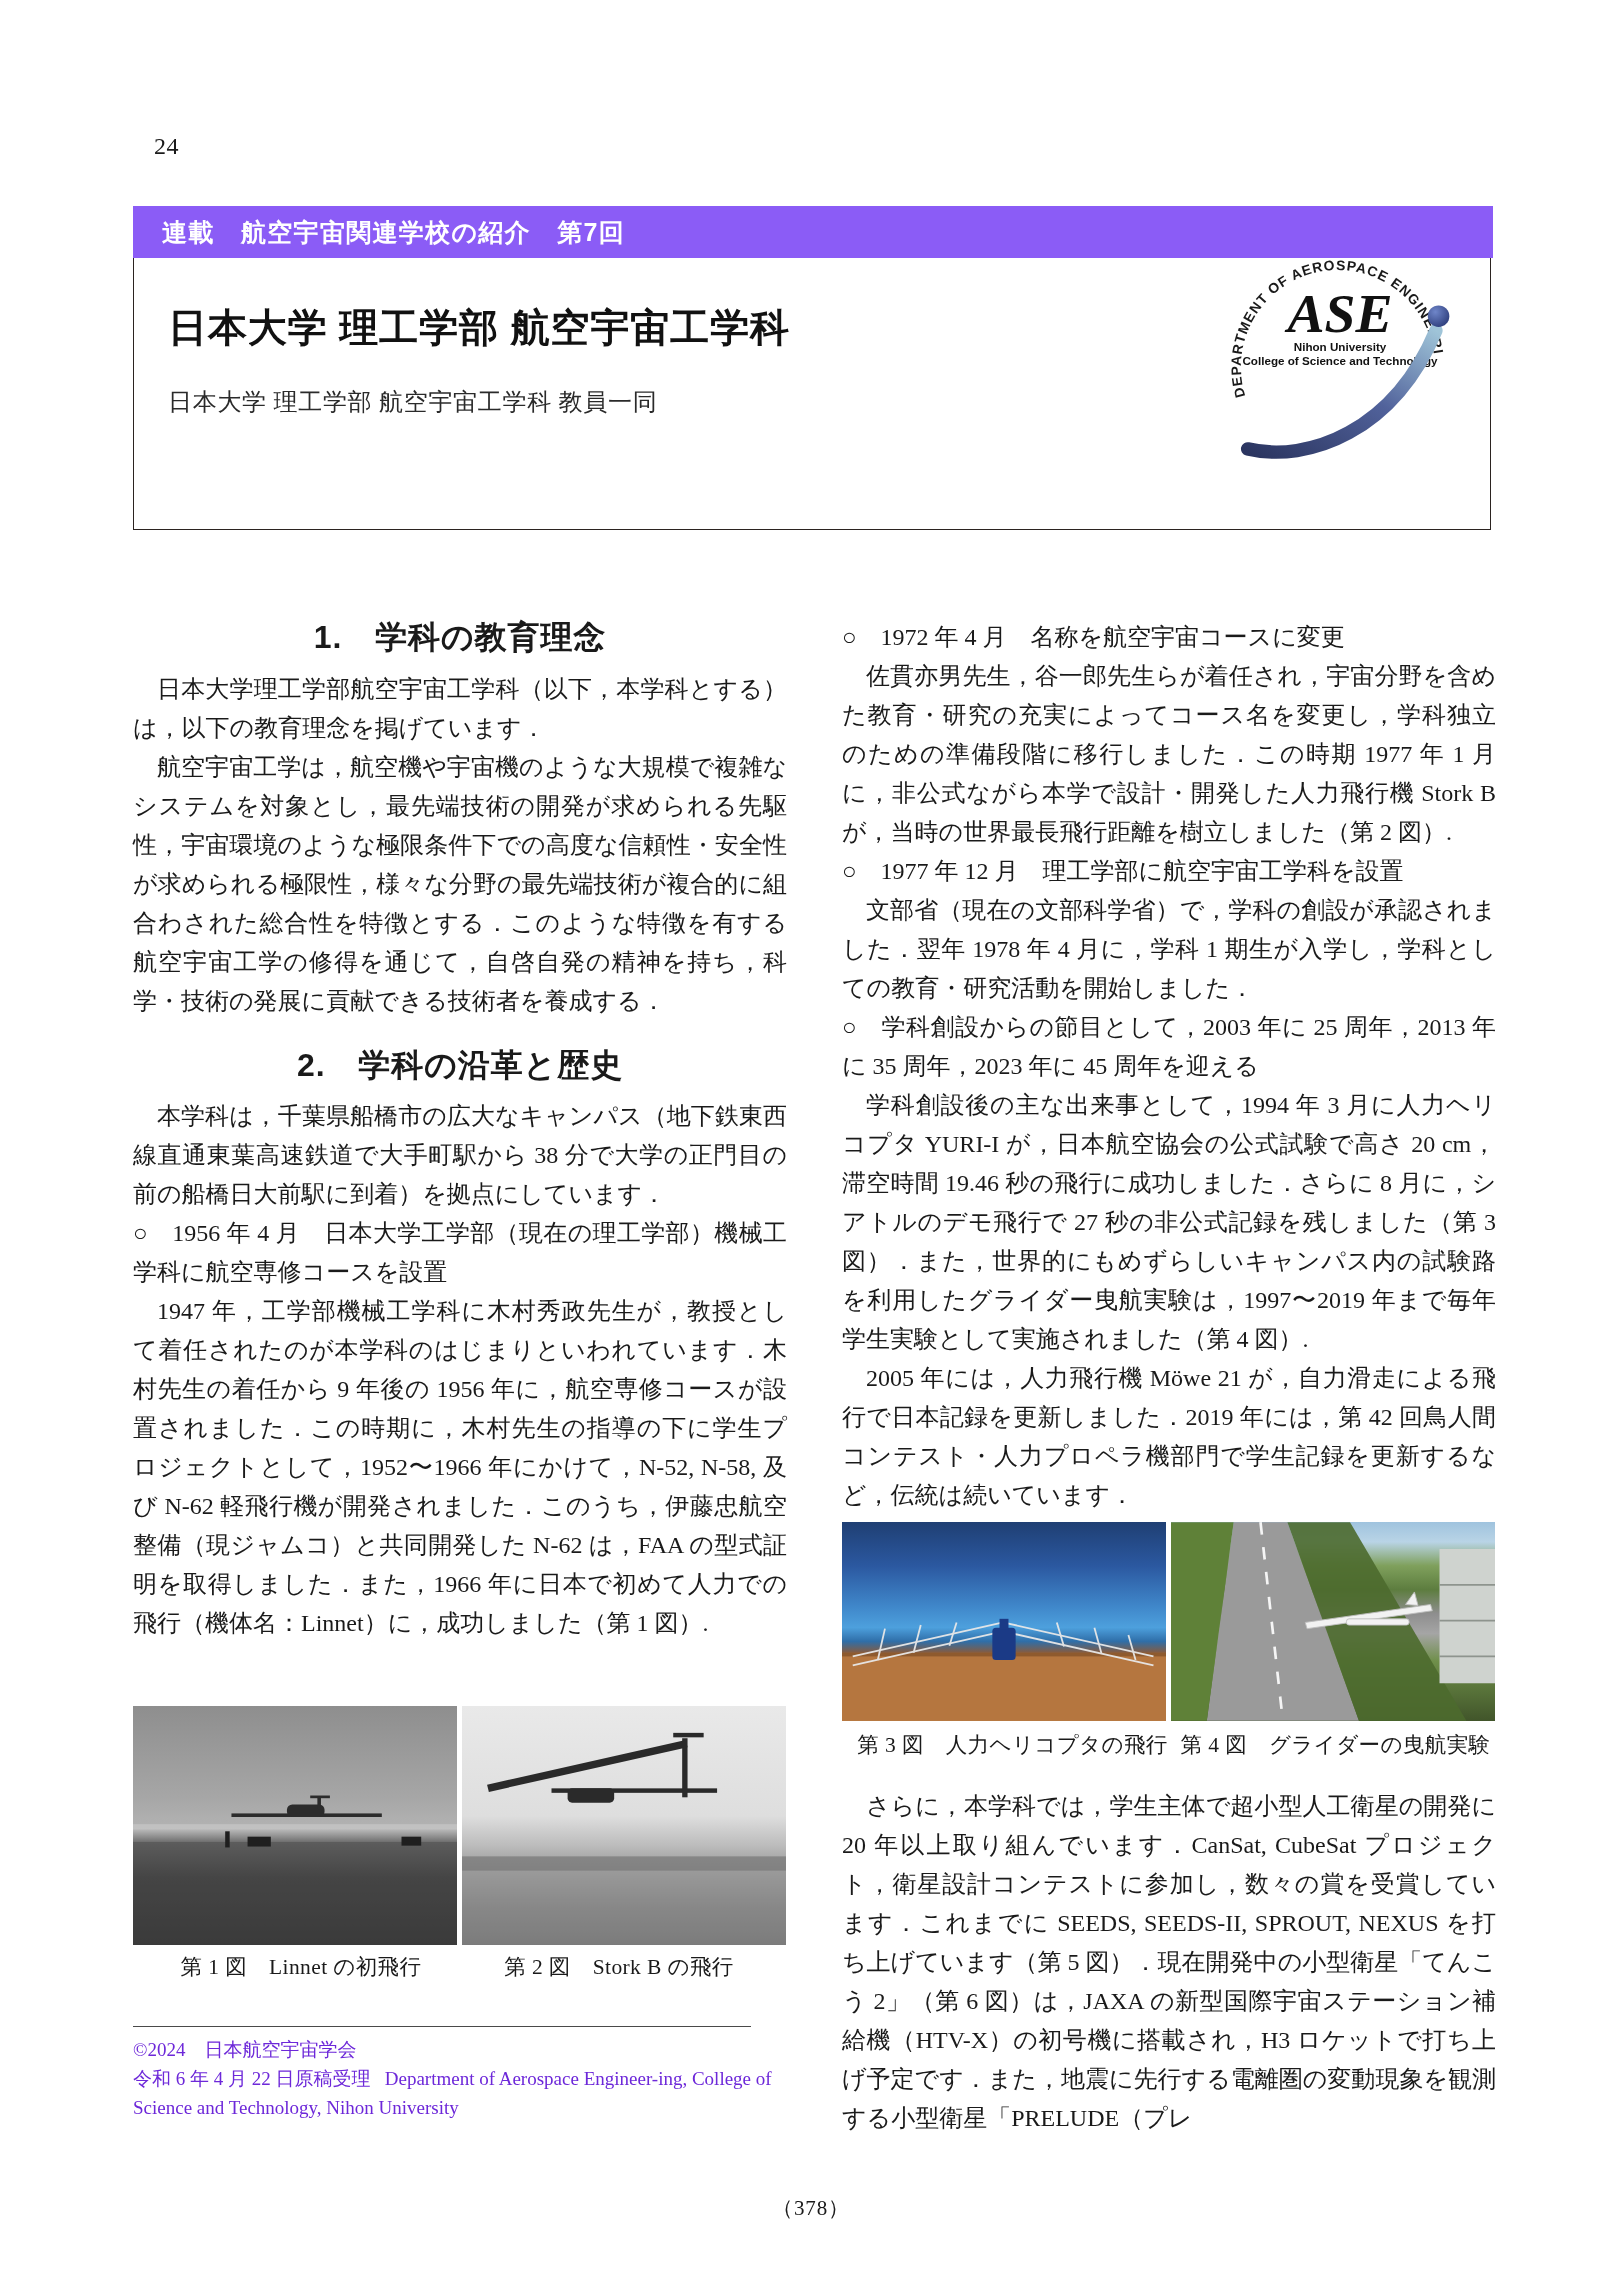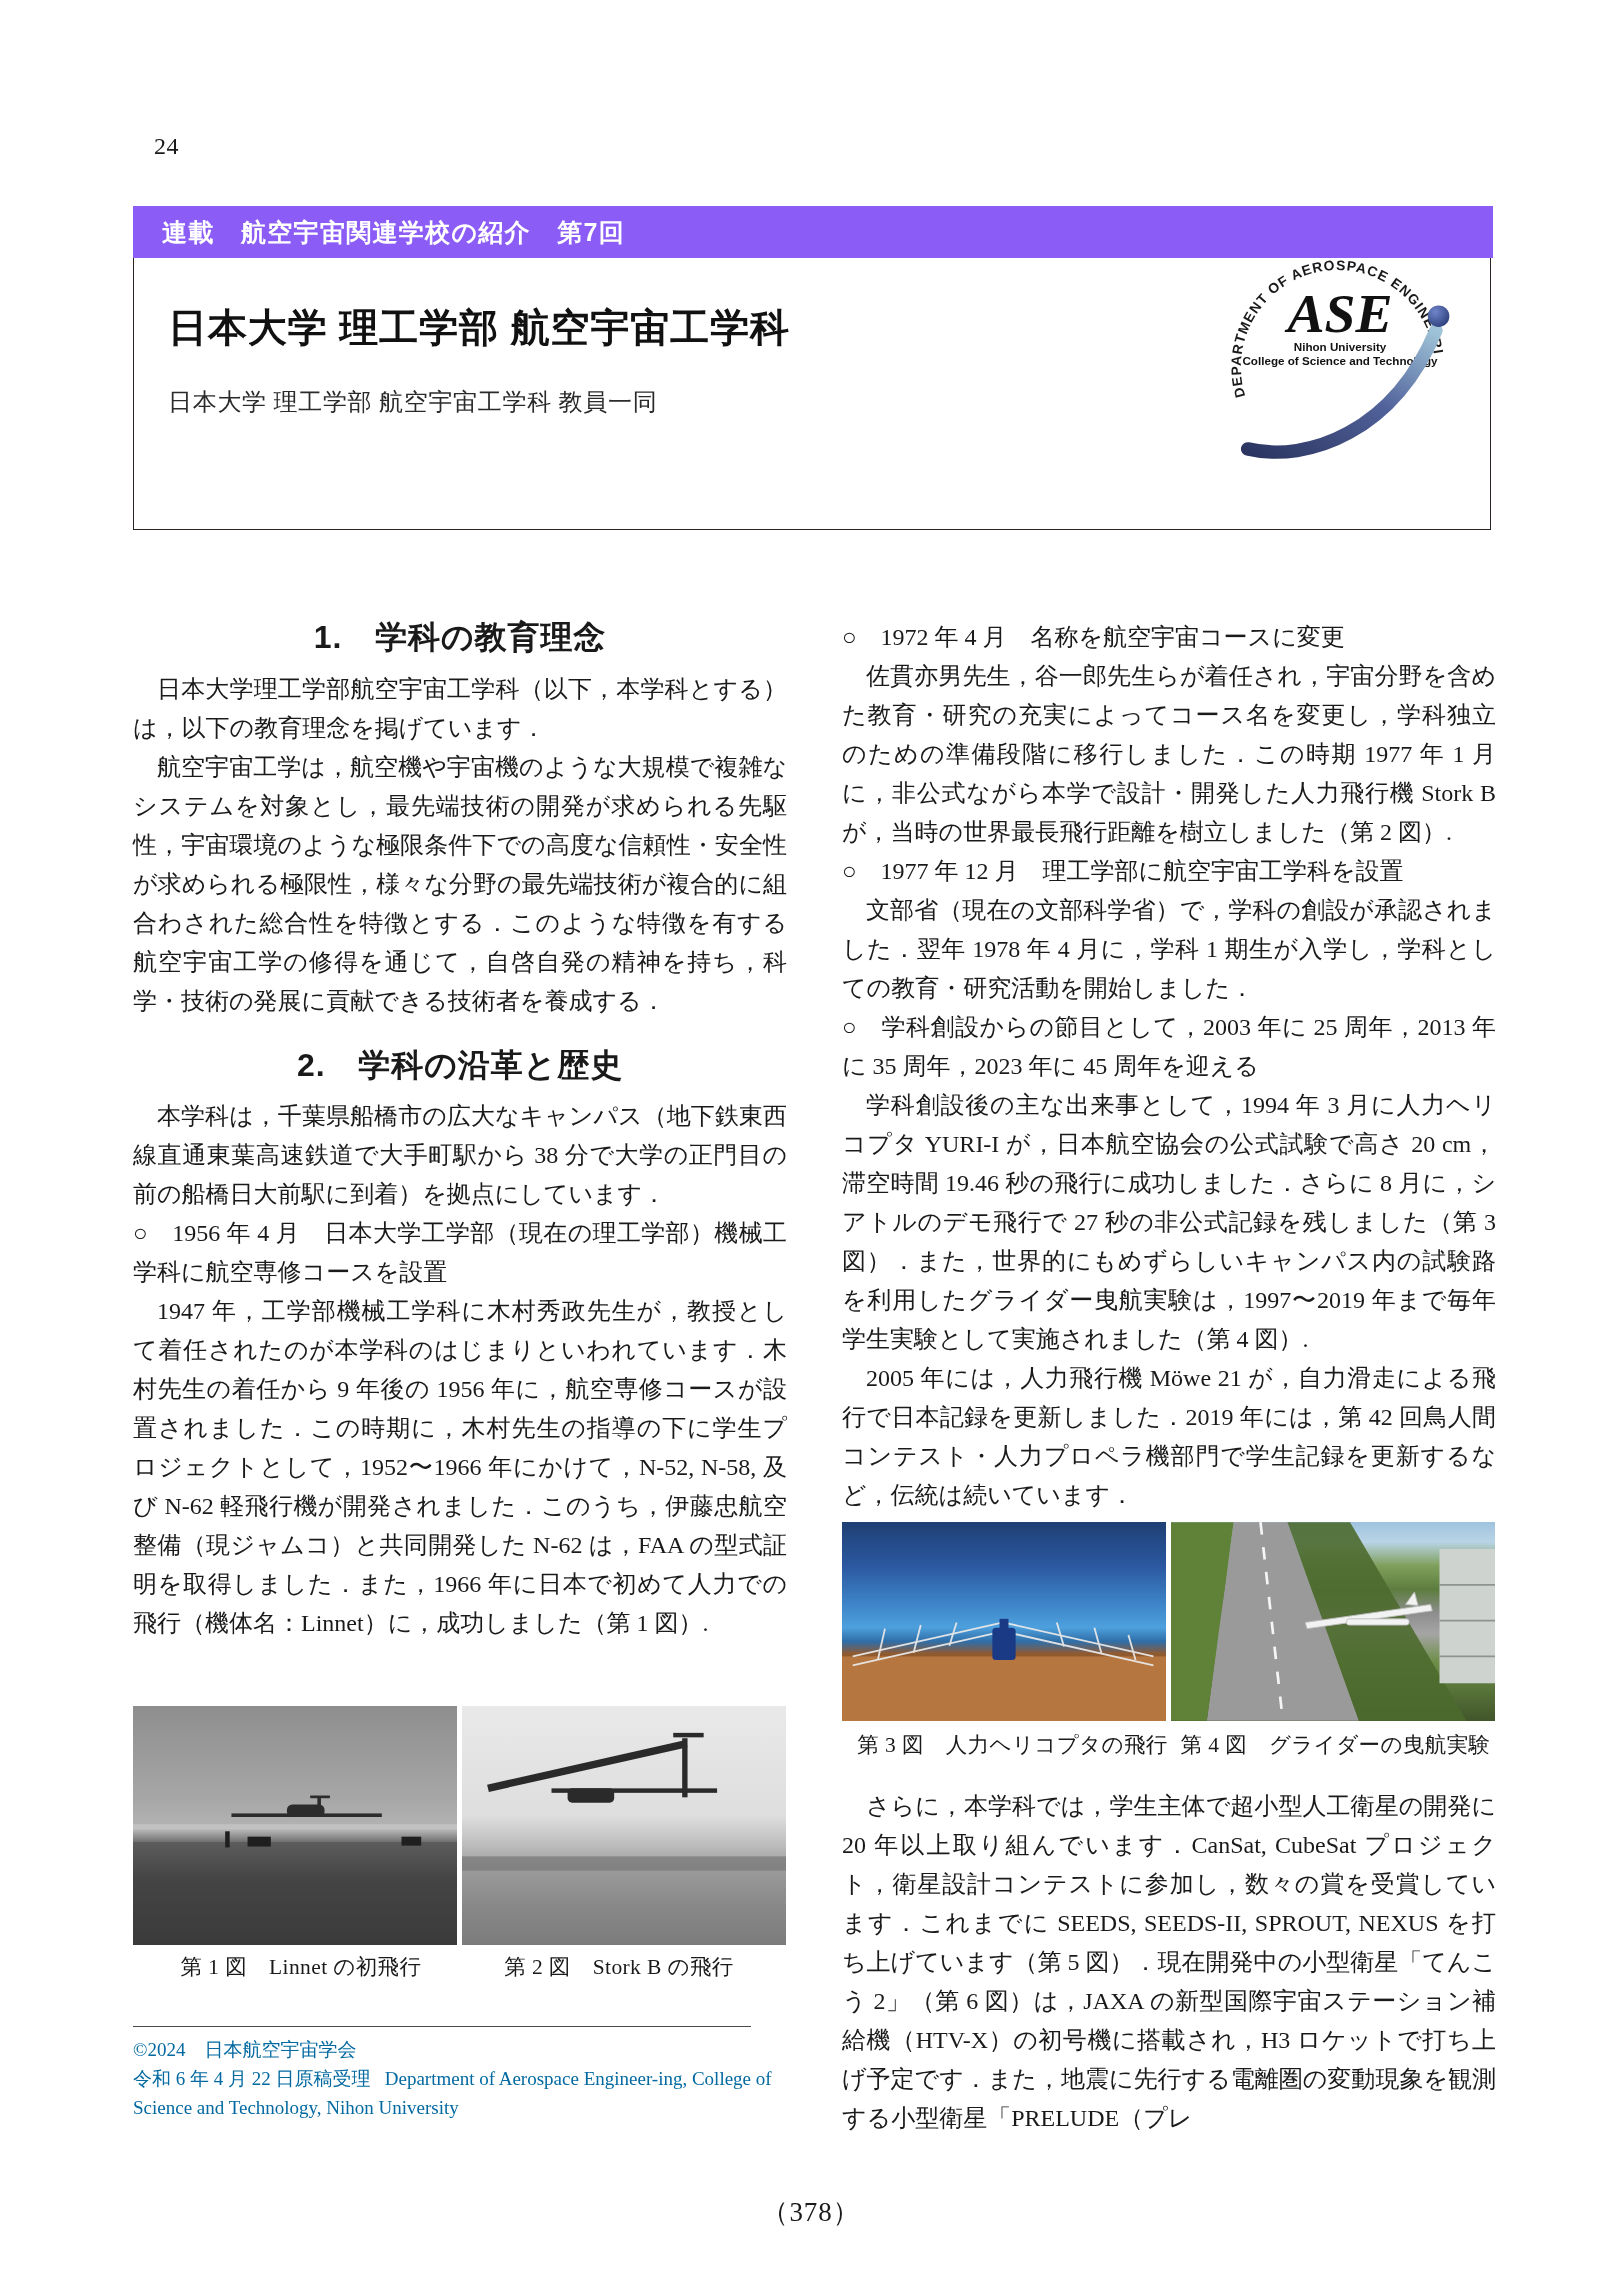--- a/index.html
+++ b/index.html
@@ -155,39 +155,39 @@
   .caption-row.right-caps .cap:last-child  { width: 313px; }
 
   
   .footnote {
     position: absolute;
     left: 133px;
     top: 2026px;
     width: 654px;
     font-size: 19px;
     line-height: 29px;
-    color: #0369a1;
+    color: #6d28d9;
   }
   .footnote-rule {
     width: 618px;
     height: 1.3px;
     background: #4a4a4a;
     margin-bottom: 8px;
   }
   .footnote-line { white-space: nowrap; }
   .footnote-line.wrap { white-space: normal; }
 
   
   .page-footer {
     position: absolute;
     left: 0;
     right: 0;
     top: 2194px;
     text-align: center;
-    font-size: 27px;
+    font-size: 21px;
     letter-spacing: 0.9px;
   }
 
   
   .photo-bw1 {
     background:
       linear-gradient(180deg, #8e8e8e 0%, #a6a6a6 38%, #b4b4b4 52%, #6e6e6e 57%, #4a4a4a 72%, #3a3a3a 100%);
   }
   .photo-bw2 {
     background:

